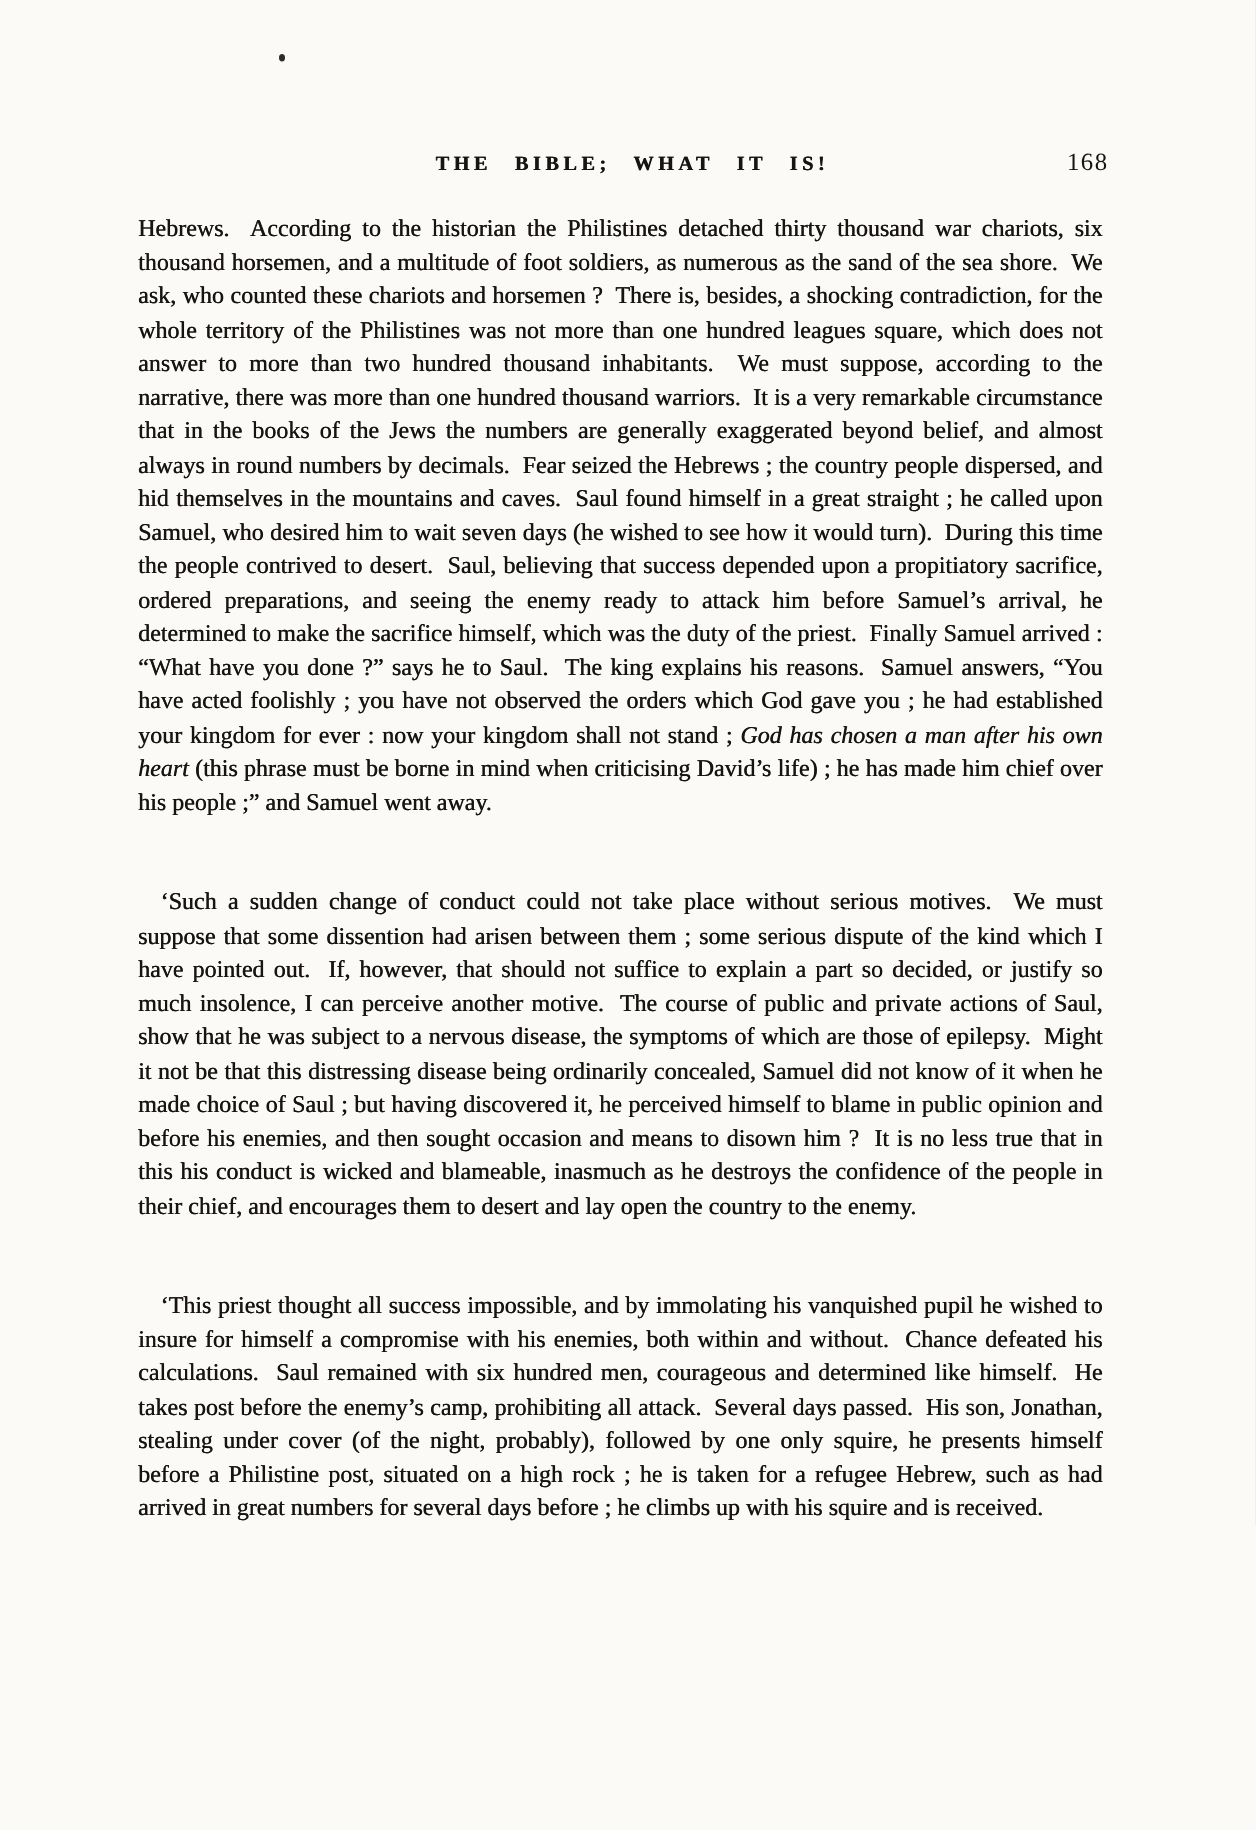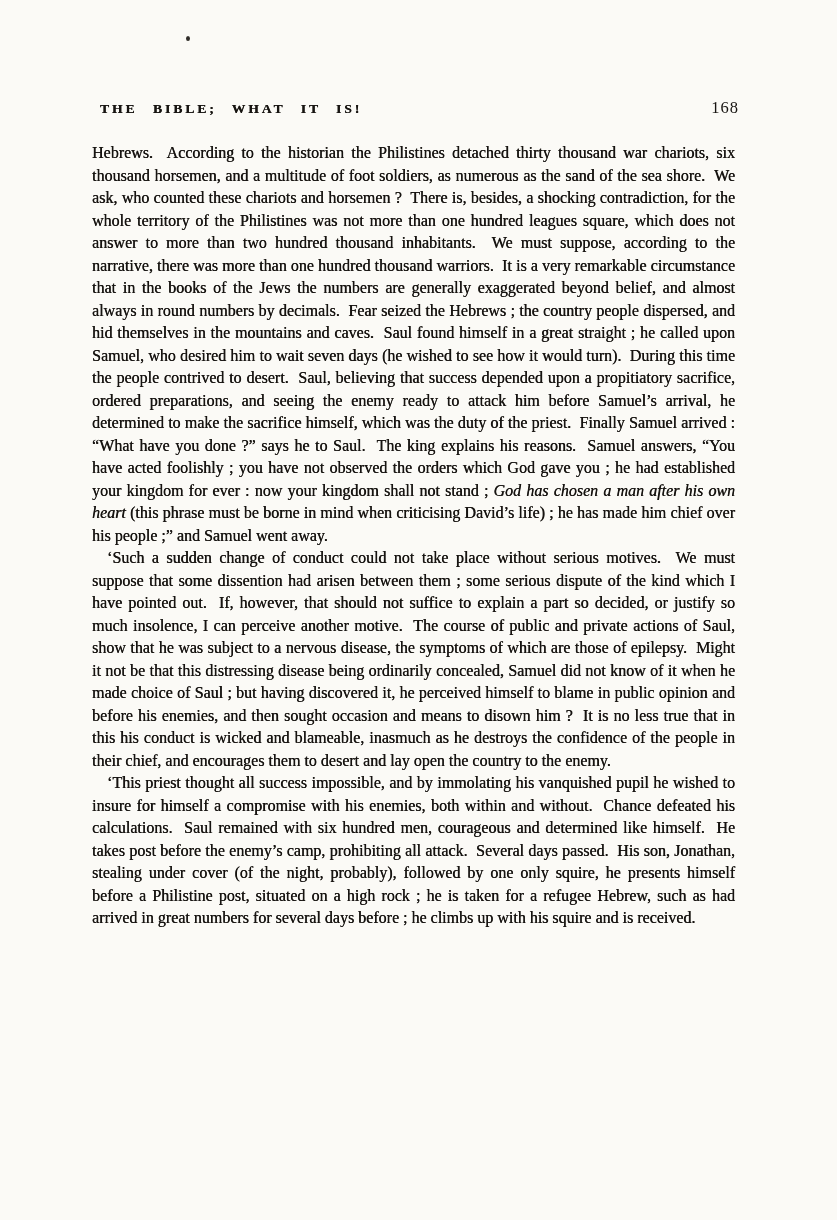--- a/index.html
+++ b/index.html
@@ -26,21 +26,21 @@
     border-radius: 50%;
   }
   .header {
     position: absolute;
     top: 101px;
     left: 100px;
     width: 643px;
   }
   .running-title {
     display: block;
-    text-align: left;
+    text-align: center;
     font-size: 13.5px;
     font-weight: bold;
     letter-spacing: 3px;
     word-spacing: 9px;
     text-shadow: 0.3px 0 0 currentColor;
   }
   .page-number {
     position: absolute;
     right: 4px;
     top: -3px;
@@ -56,20 +56,21 @@
     line-height: 22.5px;
     text-align: justify;
     text-shadow: 0.3px 0 0 currentColor;
   }
   .para {
     margin: 0;
     text-align: justify;
   }
   .para.indent {
     text-indent: 15px;
+    margin-top: 44px;
   }
   .para em {
     font-style: italic;
   }
 </style>
 </head>
 <body>
 
 <div class="page">
   <div class="speck"></div>

